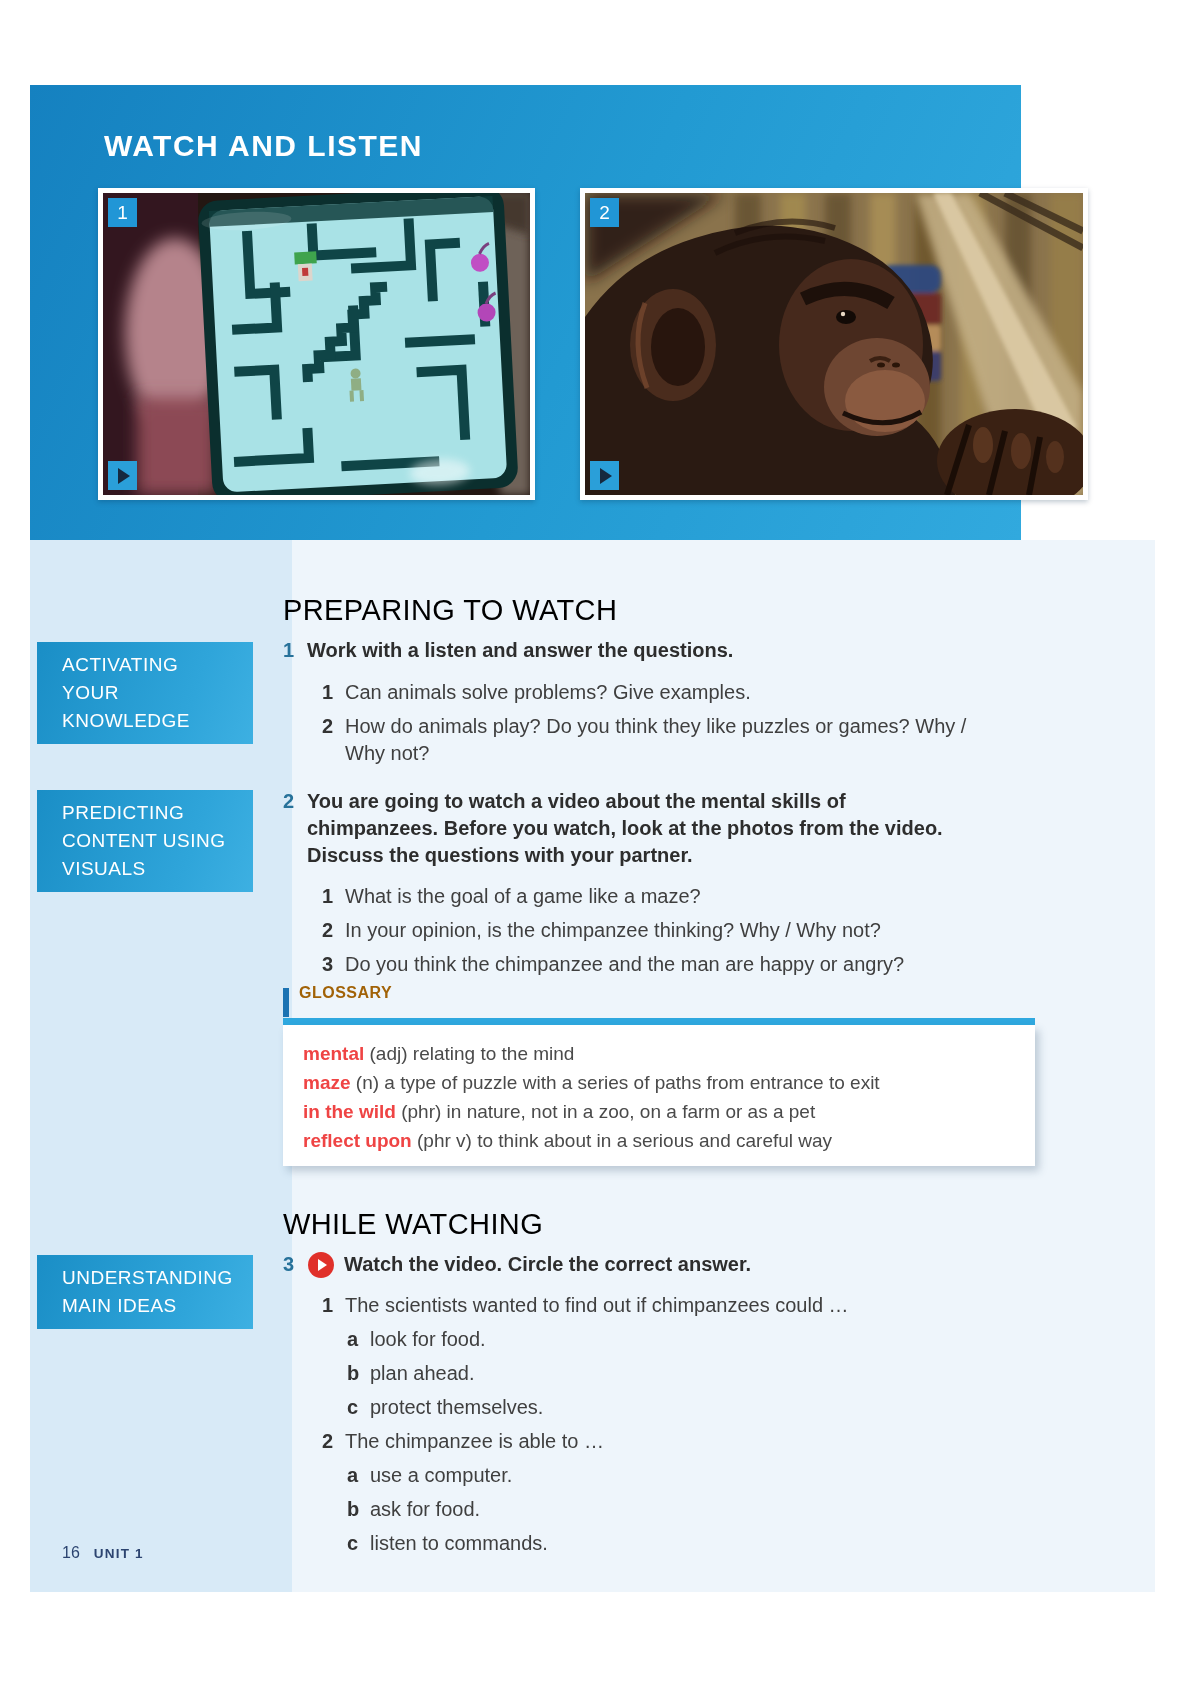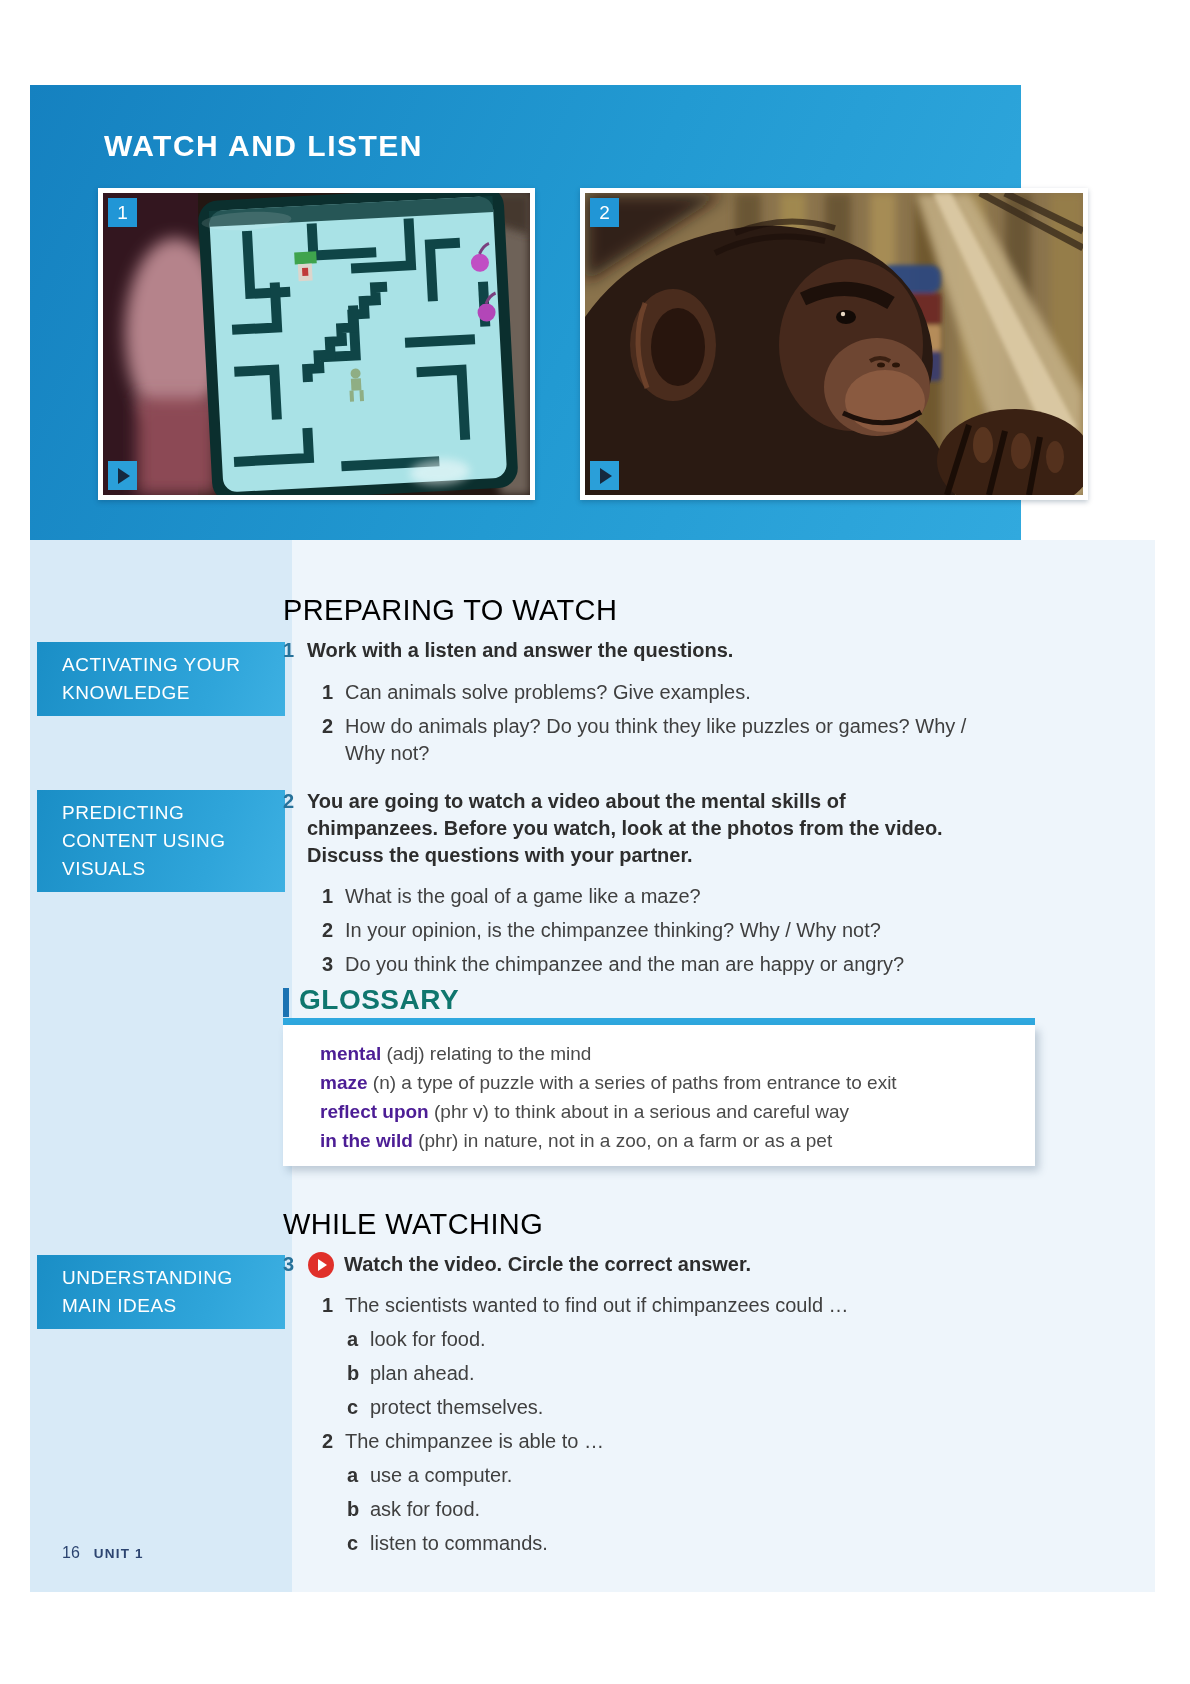--- a/index.html
+++ b/index.html
@@ -21,21 +21,21 @@
   .play-btn { position:absolute; left:5px; bottom:5px; width:29px; height:29px; background:#2a9fd9;
               display:flex; align-items:center; justify-content:center; z-index:3; }
   .play-tri { width:0; height:0; border-top:8px solid transparent; border-bottom:8px solid transparent;
               border-left:12px solid #16293f; margin-left:3px; }
   .photo svg { display:block; width:100%; height:100%; }
 
   
   .band { position:absolute; left:30px; top:540px; width:1125px; height:1052px; background:#eef5fb; }
   .left-col { position:absolute; left:30px; top:540px; width:262px; height:1052px; background:#d8eaf7; }
 
-  .side-box { position:absolute; left:37px; width:248px; padding:9px 14px 9px 25px;
+  .side-box { position:absolute; left:37px; width:216px; padding:9px 14px 9px 25px;
               background:linear-gradient(110deg,#1a8ec6 0%,#2fa5da 70%,#3db0e2 100%);
               color:#ffffff; font-size:19px; line-height:28px; letter-spacing:.5px; }
   .side-box-1 { top:642px; }
   .side-box-2 { top:790px; }
   .side-box-3 { top:1255px; }
 
   .sec-heading { position:absolute; color:#000000; font-size:29px; font-weight:400; letter-spacing:.4px; }
   .h-preparing { left:283px; top:594px; }
   .h-while     { left:283px; top:1208px; }
 
@@ -46,26 +46,26 @@
   .q-row { display:flex; margin-left:39px; margin-top:7px; }
   .q-num { font-weight:700; color:#333333; width:16px; flex:0 0 16px; }
   .q-text { margin-left:7px; width:625px; }
   .opt-row { display:flex; margin-left:64px; margin-top:7px; }
   .opt-letter { font-weight:700; color:#333333; width:14px; flex:0 0 14px; }
   .opt-text { margin-left:9px; }
 
   
   .glossary-head { position:absolute; left:283px; top:984px; }
   .glossary-bar { position:absolute; left:0; top:4px; width:6px; height:29px; background:#1b73b3; }
-  .glossary-title { margin-left:16px; color:#0f766e; font-size:28px; font-weight:700; letter-spacing:.5px; }
+  .glossary-title { margin-left:16px; color:#a16207; font-size:16px; font-weight:700; letter-spacing:.5px; }
   .glossary-rule { position:absolute; left:283px; top:1018px; width:752px; height:7px; background:#2fa8df; }
   .glossary-box { position:absolute; left:283px; top:1025px; width:752px; height:141px; background:#ffffff;
                   box-shadow:4px 5px 8px rgba(60,90,120,.28); padding:14px 20px 0 20px;
                   font-size:19px; line-height:29px; color:#4a4a4a; }
-  .gl-term { font-weight:700; color:#4c1d95;margin-left:17px; }
+  .gl-term { font-weight:700; color:#ef4444; }
 
   
   .ex3-head { display:flex; align-items:center; }
   .play-circle { width:26px; height:26px; border-radius:50%; background:#e0302a; flex:0 0 26px;
                  display:flex; align-items:center; justify-content:center; margin-left:9px; }
   .play-circle-tri { width:0; height:0; border-top:6px solid transparent; border-bottom:6px solid transparent;
                      border-left:9px solid #ffffff; margin-left:3px; }
   .ex3-text { font-weight:600; color:#2d2d2d; margin-left:10px; }
 
   
@@ -258,22 +258,22 @@
   </div>
 
   <div class="glossary-head">
     <div class="glossary-bar"></div>
     <div class="glossary-title">GLOSSARY</div>
   </div>
   <div class="glossary-rule"></div>
   <div class="glossary-box">
     <div><span class="gl-term">mental</span> <span>(adj)</span> <span>relating to the mind</span></div>
     <div><span class="gl-term">maze</span> <span>(n)</span> <span>a type of puzzle with a series of paths from entrance to exit</span></div>
+    <div><span class="gl-term">in the wild</span> <span>(phr)</span> <span>in nature, not in a zoo, on a farm or as a pet</span></div>
     <div><span class="gl-term">reflect upon</span> <span>(phr v)</span> <span>to think about in a serious and careful way</span></div>
-    <div><span class="gl-term">in the wild</span> <span>(phr)</span> <span>in nature, not in a zoo, on a farm or as a pet</span></div>
   </div>
 
   <h2 class="sec-heading h-while">WHILE WATCHING</h2>
 
   <div class="blk" style="top:1251px;">
     <div class="ex3-head">
       <span class="ex-num">3</span>
       <span class="play-circle">
           <span class="play-circle-tri"></span>
         </span>

